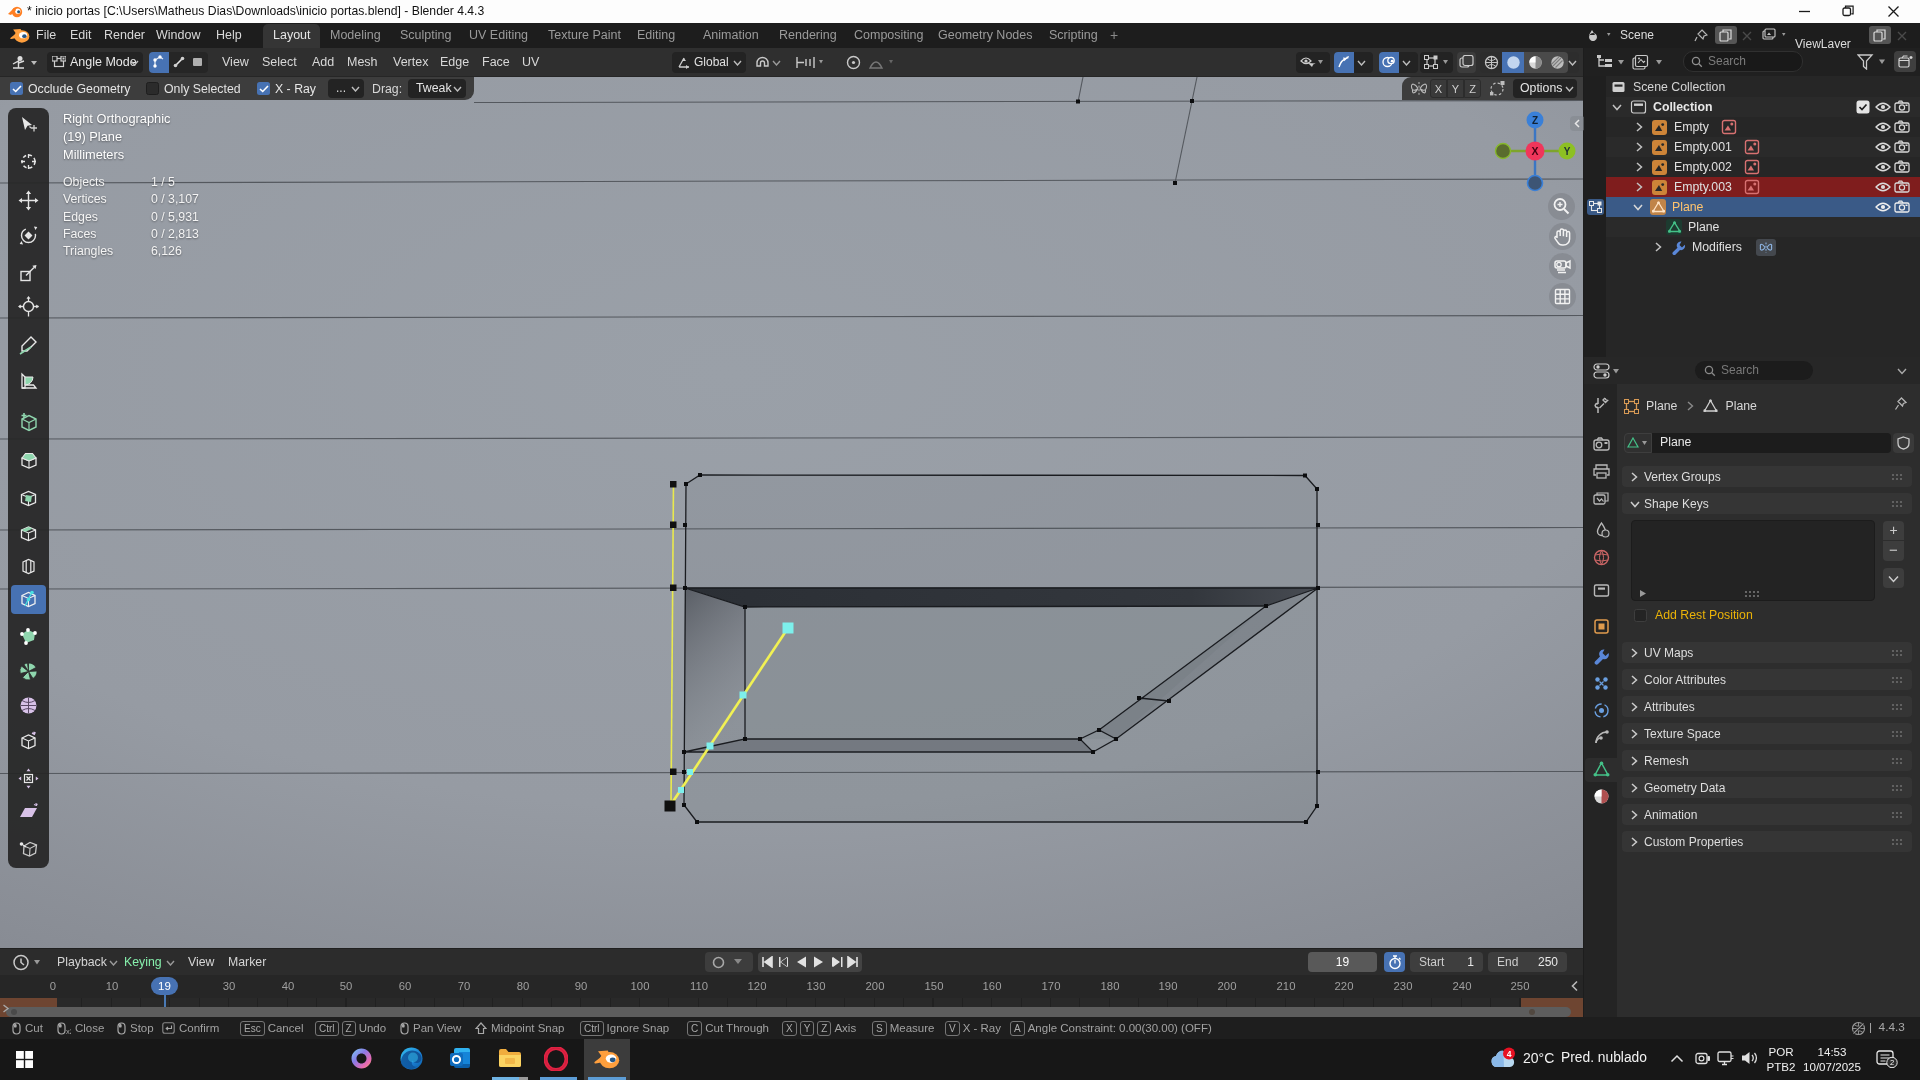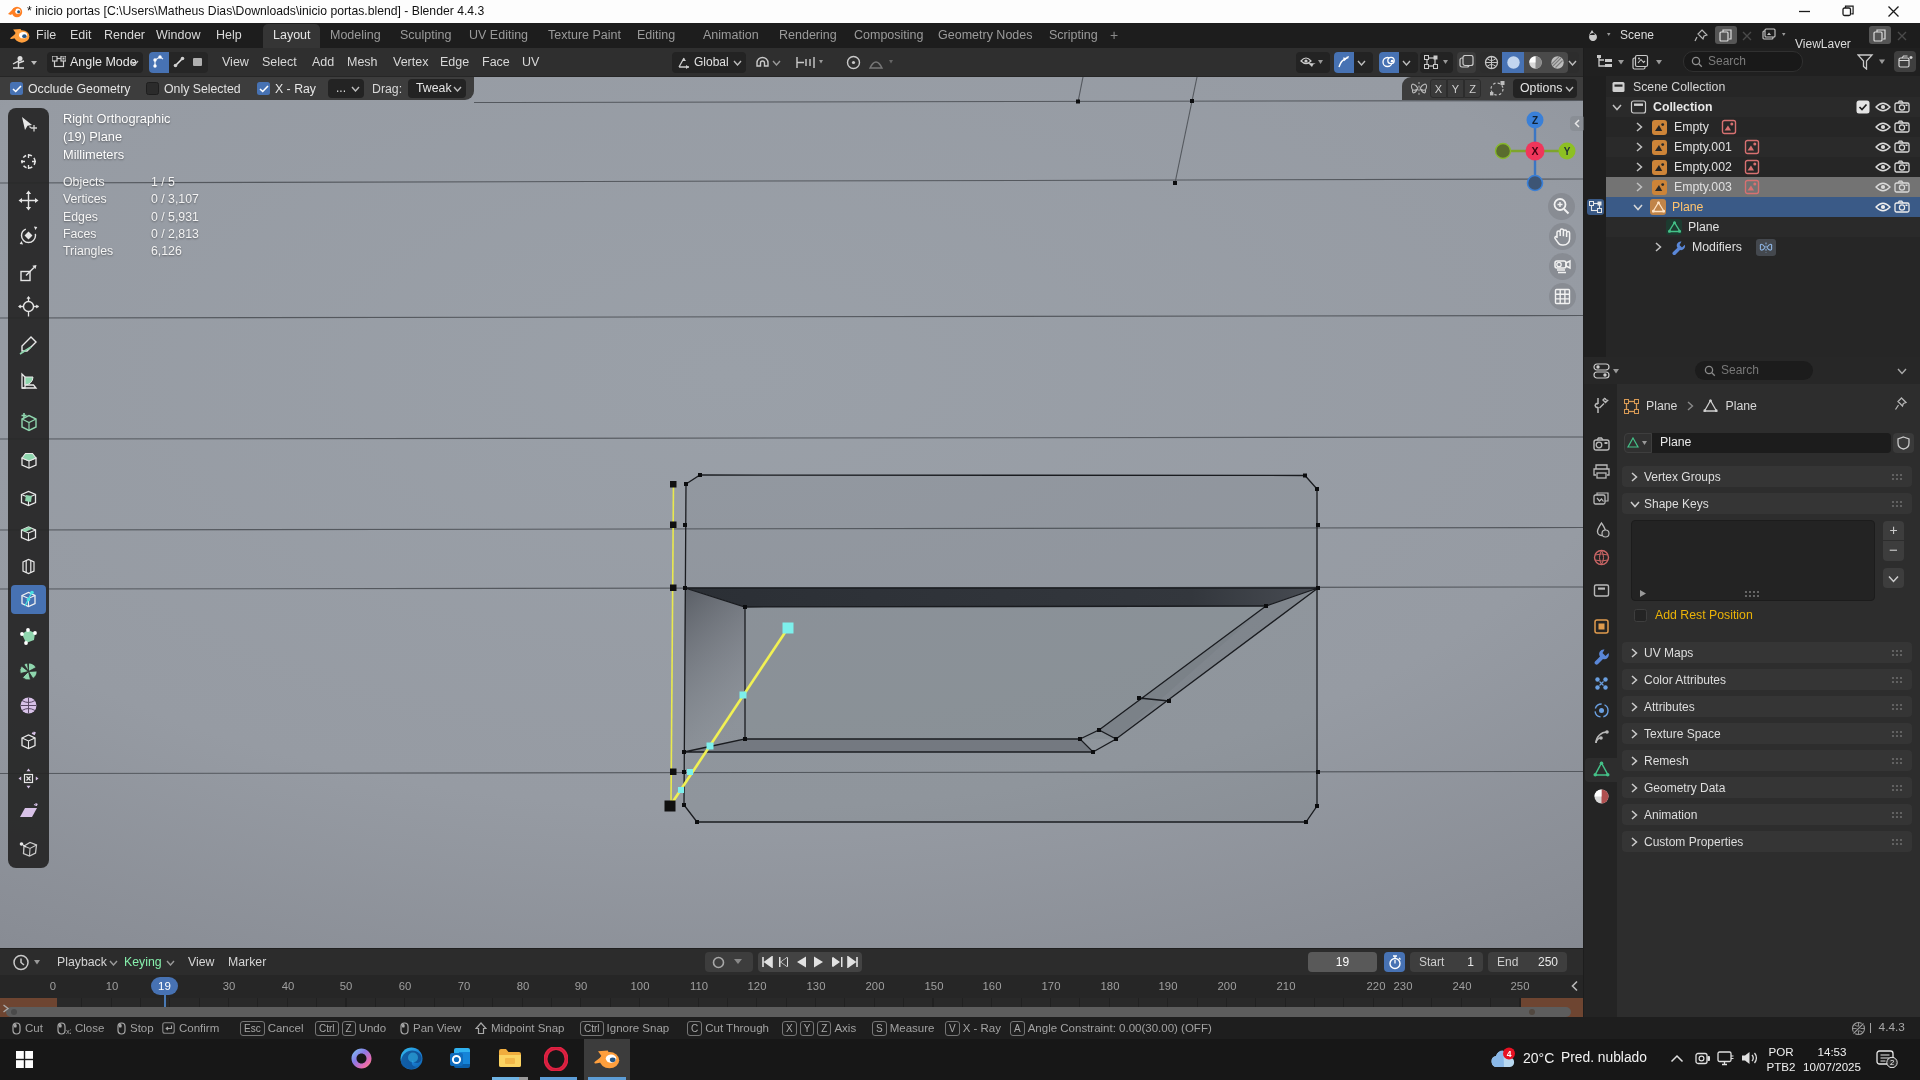--- a/index.html
+++ b/index.html
@@ -644,21 +644,21 @@
           <path d="M1 6 Q8 -1.5 15 6 Q8 13.5 1 6 Z" fill="none" stroke="#d9d9d9" stroke-width="1.3"></path>
           <circle cx="8" cy="6" r="2.1" fill="#d9d9d9"></circle>
         </svg>
       <svg class="abs" style="left:288px;top:3px" width="16" height="13" viewBox="0 0 16 13">
           <rect x="1" y="3" width="14" height="9" rx="1.5" fill="none" stroke="#d9d9d9" stroke-width="1.3"></rect>
           <circle cx="8" cy="7.5" r="2.6" fill="none" stroke="#d9d9d9" stroke-width="1.2"></circle>
           <path d="M4 3 l1.2 -1.8 h2.6 L9 3" fill="none" stroke="#d9d9d9" stroke-width="1.2"></path>
           <rect x="11.5" y="4.5" width="2" height="1.5" fill="#d9d9d9"></rect>
         </svg>
     </div>
-    <div class="abs row" style="left:22px;top:129px;width:314px;height:20px;background:#737373;">
+    <div class="abs row" style="left:22px;top:129px;width:314px;height:20px;background:#7f1d1d;">
       <svg style="margin-left:29px" width="8" height="10" viewBox="0 0 8 10">
           <path d="M2 1 L6.5 5 L2 9" stroke="#c2c2c2" stroke-width="1.5" fill="none"></path>
         </svg>
       <div style="margin-left:9px;width:15px;height:15px;background:#cd8438;border-radius:3px;position:relative;">
           <svg class="abs" style="left:2px;top:2.5px" width="11" height="10" viewBox="0 0 11 10">
             <path d="M1 9 L5 3 L8.2 9 Z" fill="#2a2a2a"></path>
             <circle cx="8.7" cy="2.6" r="1.4" fill="#2a2a2a"></circle>
           </svg>
         </div>
       <span style="margin-left:7px;font-size:12.3px;color:#e0e0e0;">Empty.003</span>
@@ -1021,21 +1021,21 @@
       <span class="abs" style="left:757px;top:31px;transform:translateX(-50%);font-size:11.3px;color:#9f9f9f;">120</span>
       <span class="abs" style="left:816px;top:31px;transform:translateX(-50%);font-size:11.3px;color:#9f9f9f;">130</span>
       <span class="abs" style="left:875px;top:31px;transform:translateX(-50%);font-size:11.3px;color:#9f9f9f;">200</span>
       <span class="abs" style="left:934px;top:31px;transform:translateX(-50%);font-size:11.3px;color:#9f9f9f;">150</span>
       <span class="abs" style="left:992px;top:31px;transform:translateX(-50%);font-size:11.3px;color:#9f9f9f;">160</span>
       <span class="abs" style="left:1051px;top:31px;transform:translateX(-50%);font-size:11.3px;color:#9f9f9f;">170</span>
       <span class="abs" style="left:1110px;top:31px;transform:translateX(-50%);font-size:11.3px;color:#9f9f9f;">180</span>
       <span class="abs" style="left:1168px;top:31px;transform:translateX(-50%);font-size:11.3px;color:#9f9f9f;">190</span>
       <span class="abs" style="left:1227px;top:31px;transform:translateX(-50%);font-size:11.3px;color:#9f9f9f;">200</span>
       <span class="abs" style="left:1286px;top:31px;transform:translateX(-50%);font-size:11.3px;color:#9f9f9f;">210</span>
-      <span class="abs" style="left:1344px;top:31px;transform:translateX(-50%);font-size:11.3px;color:#9f9f9f;margin-left:32px;">220</span>
+      <span class="abs" style="left:1344px;top:31px;transform:translateX(-50%);font-size:11.3px;color:#9f9f9f;">220</span>
       <span class="abs" style="left:1403px;top:31px;transform:translateX(-50%);font-size:11.3px;color:#9f9f9f;">230</span>
       <span class="abs" style="left:1462px;top:31px;transform:translateX(-50%);font-size:11.3px;color:#9f9f9f;">240</span>
       <span class="abs" style="left:1520px;top:31px;transform:translateX(-50%);font-size:11.3px;color:#9f9f9f;">250</span>
       <svg class="abs" style="left:12px;top:5px" width="30" height="17" viewBox="0 0 30 17">
         <circle cx="9" cy="8.5" r="7" fill="none" stroke="#c9c9c9" stroke-width="1.5"></circle>
         <path d="M9 4.5 V8.5 L12 11" stroke="#c9c9c9" stroke-width="1.5" fill="none"></path>
         <path d="M22 6 l6 0 -3 4.5 z" fill="#999"></path>
       </svg>
       <div class="abs" style="left:57px;top:6px;font-size:12.3px;color:#d5d5d5;">Playback</div>
       <svg class="abs" style="left:109px;top:11px" width="9" height="6" viewBox="0 0 9 6">

